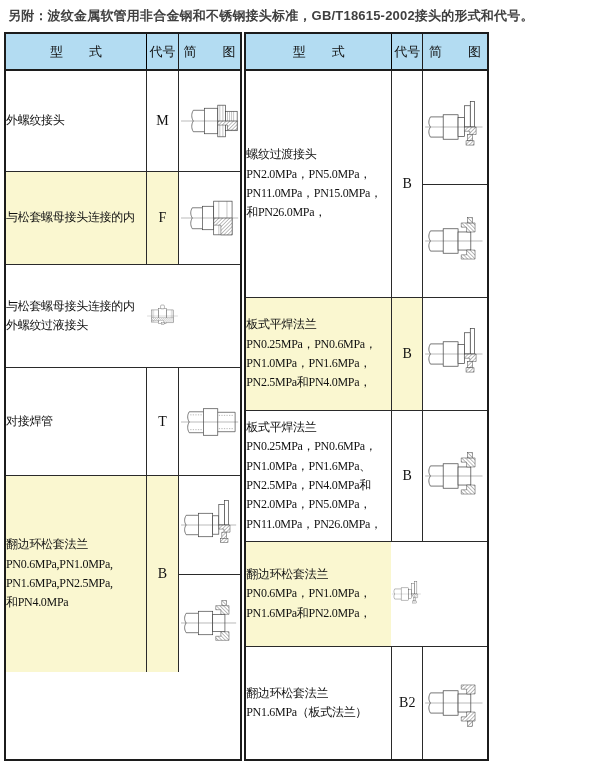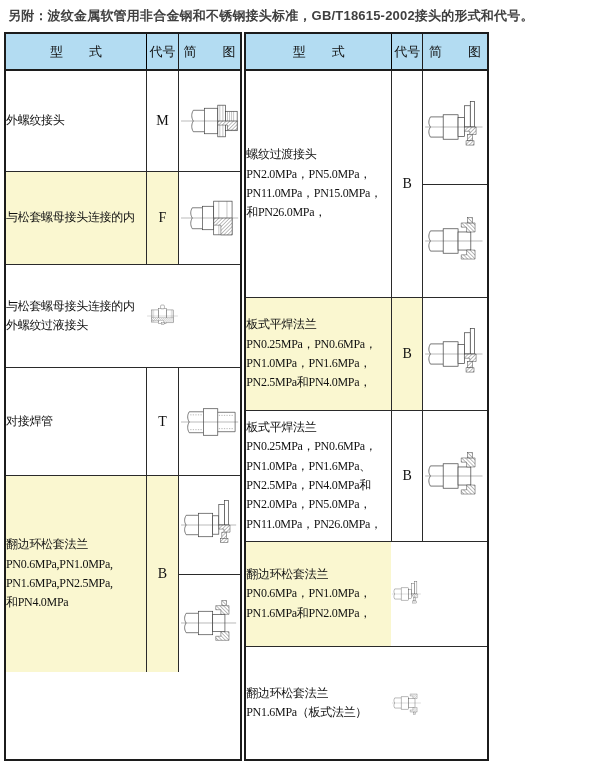--- a/index.html
+++ b/index.html
@@ -260,20 +260,21 @@
         <div class="c-diag">
           <svg class="diag" style="height:90px" viewBox="0 0 120 100">
               <use href="#sym-flange-plate"></use>
             </svg>
         </div>
       </div>
 
       <div class="row" style="height:113px">
         <div class="c-type">翻边环松套法兰
 PN1.6MPa（板式法兰）</div>
+        <div class="c-code">B2</div>
         <div class="c-diag">
           <svg class="diag" viewBox="0 0 120 100">
               <use href="#sym-flange-lap"></use>
             </svg>
         </div>
       </div>
     </div>
 
   </div>
 </div>

